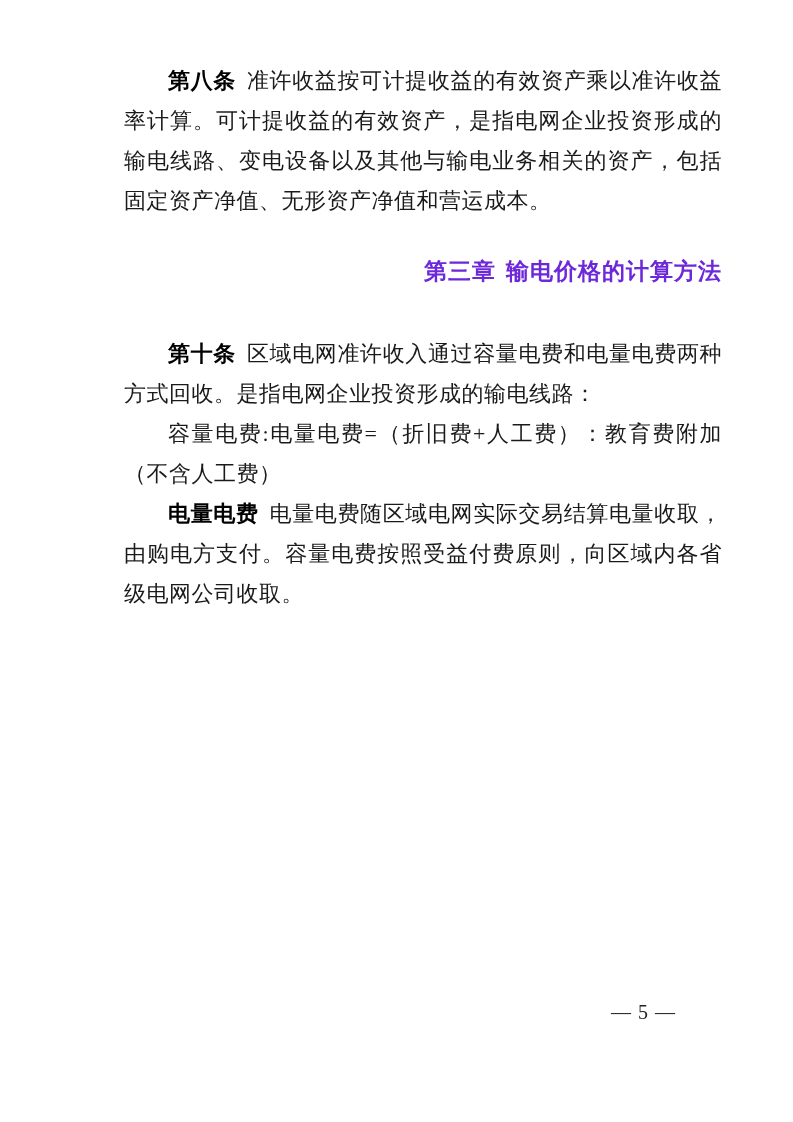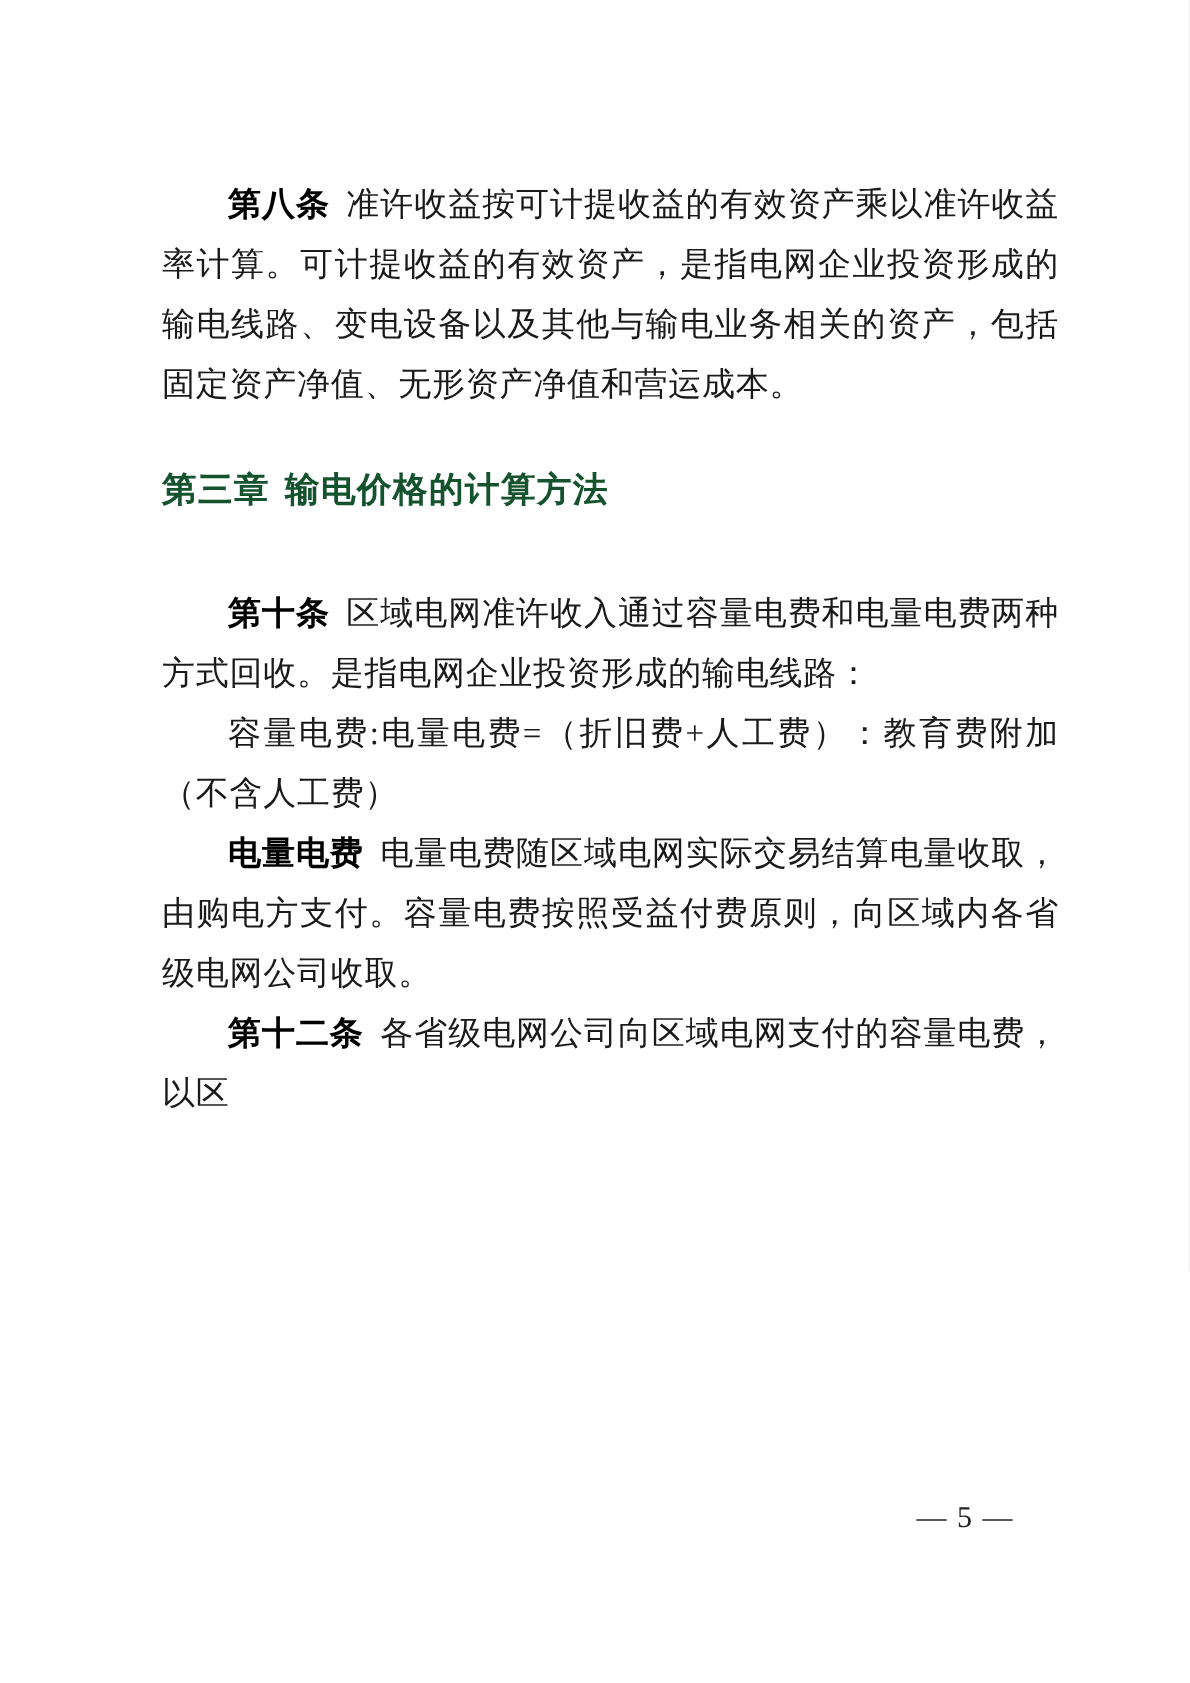--- a/index.html
+++ b/index.html
@@ -11,24 +11,24 @@
     position: relative;
     width: 793px;
     height: 1122px;
     margin: 0 auto;
     background: #ffffff;
     overflow: hidden;
     font-family: "Liberation Serif", "DejaVu Serif", serif;
   }
   .doc {
     position: absolute;
-    left: 108px;
+    left: 124px;
     top: 0;
     width: 598px;
-    padding-top: 116px;
+    padding-top: 61px;
   }
   .para {
     margin: 0;
     font-size: 22px;
     line-height: 40px;
     color: #1a1a1a;
     text-align: justify;
     text-indent: 2em;
     word-break: break-all;
     letter-spacing: 0.5px;
@@ -37,22 +37,22 @@
     font-weight: bold;
     color: #000000;
     margin-right: 11px;
   }
   .chapter {
     margin: 30px 0 43px 0;
     font-family: "Liberation Sans", "DejaVu Sans", sans-serif;
     font-weight: bold;
     font-size: 23px;
     line-height: 40px;
-    color: #14532d;
-    text-align: left;
+    color: #6d28d9;
+    text-align: right;
     text-indent: 0;
     letter-spacing: 1px;
   }
   .chapter .chapter-label {
     margin-right: 10px;
   }
   .page-number {
     position: absolute;
     top: 1002px;
     right: 117px;
@@ -75,18 +75,17 @@
 
 
     <h2 class="para chapter"><span class="chapter-label">第三章</span><span>输电价格的计算方法</span></h2>
 
     <p class="para"><span class="article-label">第十条</span><span>区域电网准许收入通过容量电费和电量电费两种方式回收。是指电网企业投资形成的输电线路：</span></p>
 
     <p class="para"><span>容量电费:电量电费=（折旧费+人工费）：教育费附加（不含人工费）</span></p>
 
     <p class="para"><span class="article-label">电量电费</span><span>电量电费随区域电网实际交易结算电量收取，由购电方支付。容量电费按照受益付费原则，向区域内各省级电网公司收取。</span></p>
 
-    <p class="para"><span class="article-label">第十二条</span><span>各省级电网公司向区域电网支付的容量电费，以区</span></p>
 
   </div>
 
   <div class="page-number">— 5 —</div>
 </div>
 
 </body></html>

